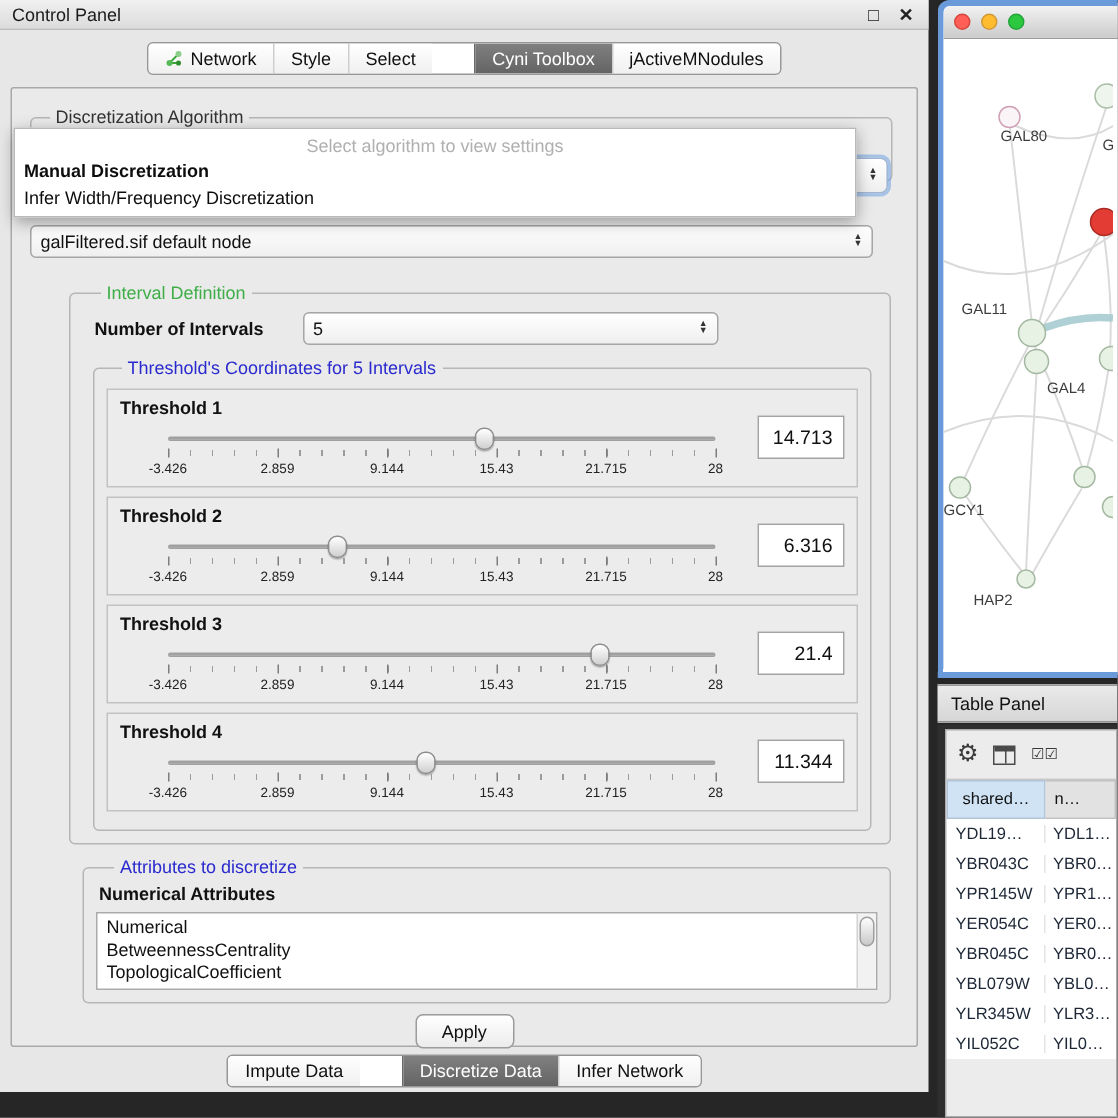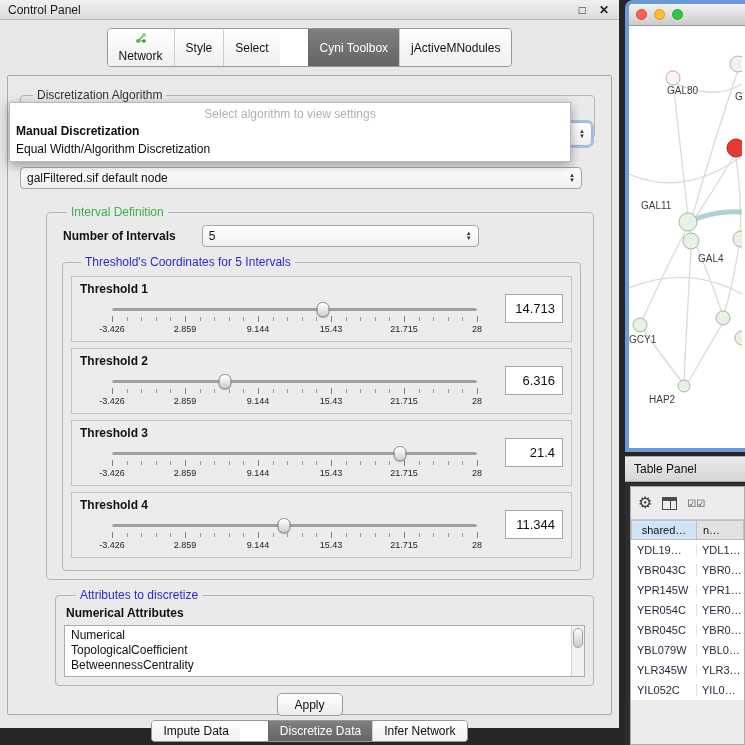--- a/index.html
+++ b/index.html
@@ -12,21 +12,21 @@
   .cp-titlebar { height:20px; background:linear-gradient(#f0f0f0,#dcdcdc); border-bottom:1px solid #bdbdbd;
     display:flex; align-items:center; padding:0 10px 0 8px; font-size:12px; color:#1a1a1a; }
   .win-btns { margin-left:auto; display:flex; gap:13px; font-size:12px; color:#222; }
   .win-btns .close { font-weight:bold; }
 
   .seg-row { display:flex; justify-content:center; padding:8px 0 8px; }
   .seg-row.bottom { padding:5px 0 0; }
   .seg { display:inline-flex; background:#fff; border:1px solid #979797; border-radius:4px; overflow:hidden; }
   .seg-item { display:flex; align-items:center; gap:5px; padding:3px 11px; font-size:12px; color:#111;
     border-left:1px solid #cdcdcd; background:linear-gradient(#ffffff,#f0f0f0); cursor:default; white-space:nowrap; }
-  .seg-item:first-child { border-left:none;flex-direction:column; }
+  .seg-item:first-child { border-left:none; }
   .seg-item.selected { background:linear-gradient(#808080, var(--accent-selected-segment,#616161)); color:#fff; border-left-color:#6a6a6a;margin-left:28px; }
 
   .cp-content { position:relative; margin:0 7px; height:640px; border:1px solid #a9a9a9; background:#eaeaea; border-radius:2px; }
 
   fieldset { min-inline-size:0; border:1px solid #b6b6b6; border-radius:4px; }
   fieldset legend { font-size:12px; padding:0 4px; margin-left:12px; color:#333; }
   fieldset.green > legend { color:var(--group-title-green,#3fae49); }
   fieldset.blue  > legend { color:var(--group-title-blue,#2a2ace); }
 
   .algo-group { position:relative; margin:12px 16px 0 12px; height:50px; }
@@ -92,21 +92,21 @@
     background:linear-gradient(#eaeaea,#d6d6d6); border-top:1px solid #a8a8a8; border-bottom:1px solid #a8a8a8;
     display:flex; align-items:center; padding-left:9px; font-size:12px; color:#111; }
   .table-area { position:absolute; left:625px; top:483px; width:120px; height:262px; background:#2e2e2e; padding:3px 0 0 5px; }
   .table-card { background:#ececec; border:1px solid #ababab; height:100%; overflow:hidden; }
   .table-toolbar { height:33px; display:flex; align-items:center; gap:10px; padding-left:7px; border-bottom:1px solid #c9c9c9; }
   .gear { font-size:16px; color:#3a3a3a; line-height:1; }
   .cols-icon { width:15px; height:13px; border:1px solid #4a4a4a; background:
     linear-gradient(#4a4a4a,#4a4a4a) 7px 0/1px 100% no-repeat,
     linear-gradient(#4a4a4a,#4a4a4a) 0 0/100% 3px no-repeat; }
   .cb-icons { font-size:10px; color:#3a3a3a; letter-spacing:0; }
-  .tbl-header { display:flex; height:20px; font-size:11px; color:#111; }
+  .tbl-header { display:flex; height:26px; font-size:11px; color:#111; }
   .tbl-header .th1 { width:66px; background:var(--selected-column-header,#cfe3f5); border:1px solid #b3c4d8;
     display:flex; align-items:center; justify-content:center; }
   .tbl-header .th2 { flex:1; background:#e2e2e2; border:1px solid #c2c2c2; border-left:none;
     display:flex; align-items:center; padding-left:6px; }
   .tbl-rows { background:#fff; }
   .tbl-row { display:flex; height:20px; font-size:11px; color:#1d2736; align-items:center; }
   .tbl-row .c1 { width:66px; padding-left:6px; border-right:1px solid #e4e4e4; overflow:hidden; white-space:nowrap; }
   .tbl-row .c2 { flex:1; padding-left:5px; overflow:hidden; white-space:nowrap; }
 
   .net-tab-icon { display:inline-block; }
@@ -160,21 +160,21 @@
           <span class="spinner">
             <span>▲</span>
               <span>▼</span>
           </span>
         </div>
       </fieldset>
 
       <div class="dropdown-overlay">
         <div class="dd-prompt">Select algorithm to view settings</div>
         <div class="dd-item bold">Manual Discretization</div>
-        <div class="dd-item">Equal Width/Algorithm Discretization</div>
+        <div class="dd-item">Infer Width/Frequency Discretization</div>
       </div>
 
       <div class="field-label">Table Data</div>
       <div class="combo table-combo">
         <span>galFiltered.sif default node</span>
         <span class="spinner">
           <span>▲</span>
             <span>▼</span>
         </span>
       </div>
@@ -285,22 +285,22 @@
           </div>
 
         </fieldset>
       </fieldset>
 
       <fieldset class="blue attr-group">
         <legend>Attributes to discretize</legend>
         <div class="attr-title">Numerical Attributes</div>
         <div class="listbox">
           <div class="list-item">Numerical</div>
+          <div class="list-item">BetweennessCentrality</div>
           <div class="list-item">TopologicalCoefficient</div>
-          <div class="list-item">BetweennessCentrality</div>
           <div class="vscroll">
             <div class="thumb"></div>
           </div>
         </div>
       </fieldset>
 
       <button class="apply-btn">Apply</button>
     </div>
 
     <div class="seg-row bottom">

